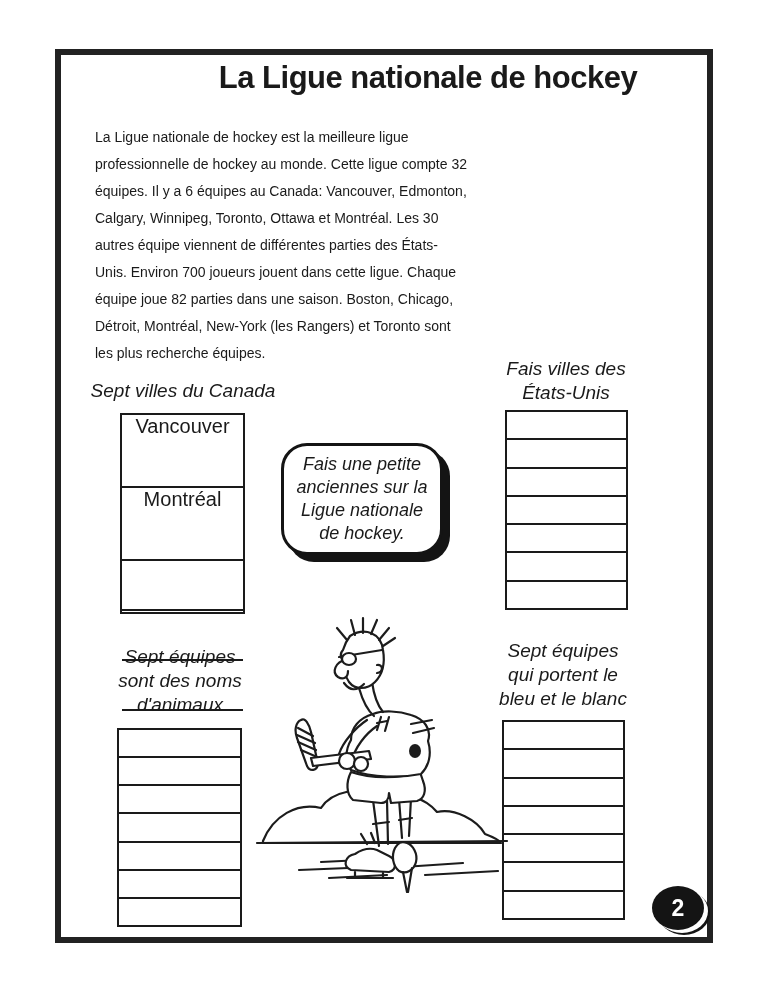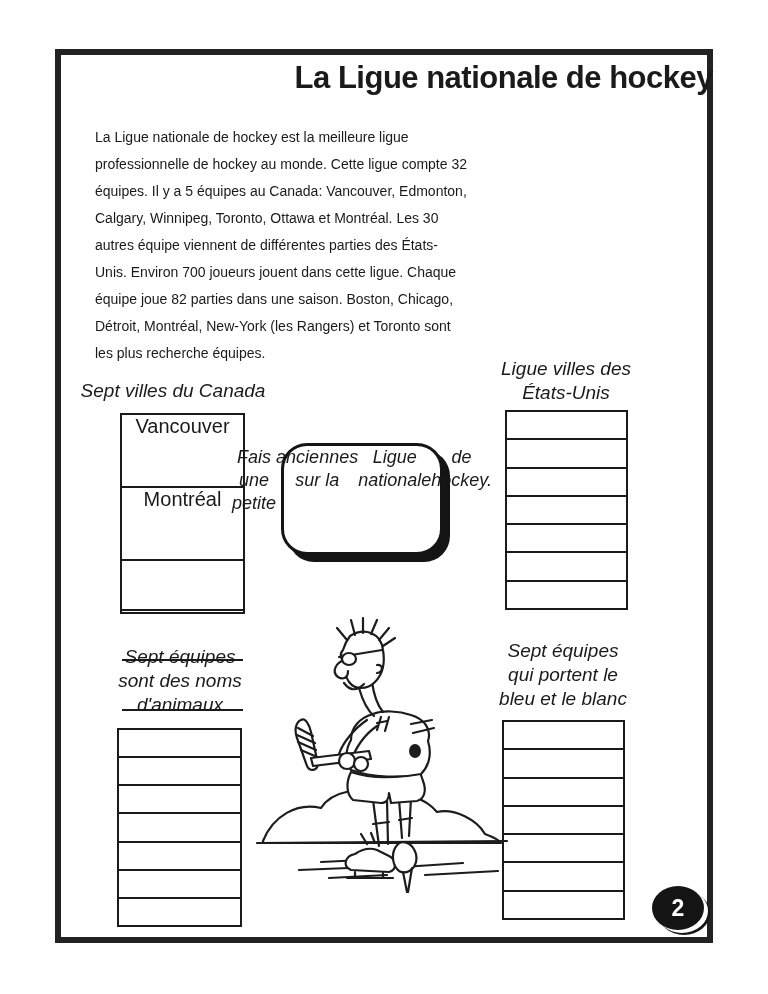--- a/index.html
+++ b/index.html
@@ -6,42 +6,42 @@
   #canvas{
     position:relative;width:768px;height:994px;background:#ffffff;
     font-family:"Liberation Sans",sans-serif;color:#1a1a1a;overflow:hidden;
   }
   .abs{position:absolute;}
   #page-border{
     left:55px;top:49px;width:646px;height:882px;
     border:6px solid #222222;background:#ffffff;
   }
   #title{
-    left:55px;top:60px;width:658px;text-align:right;
-    font-size:31px;font-weight:bold;letter-spacing:-0.5px;
+    left:55px;top:60px;width:658px;text-align:center;
+    font-size:31px;font-weight:bold;letter-spacing:-0.5px;padding-left:44px;
   }
   #intro{left:95px;top:124px;width:600px;font-size:14px;line-height:27px;}
   #intro .tline{white-space:nowrap;}
   .tbl-heading{
     text-align:center;font-style:italic;font-size:19px;line-height:24px;
   }
   .fill-table{
     display:flex;flex-direction:column;
     border:2px solid #1a1a1a;background:#ffffff;box-sizing:border-box;
   }
   .fill-table .trow{
     flex:1;display:flex;align-items:center;justify-content:center;
     font-size:20px;white-space:nowrap;
   }
   .fill-table .trow + .trow{border-top:2px solid #1a1a1a;}
   #bubble{
     left:281px;top:443px;width:162px;height:112px;box-sizing:border-box;
     border:3px solid #141414;border-radius:26px;background:#ffffff;
     box-shadow:7px 7px 0 #141414;
-    display:flex;flex-direction:row;justify-content:center;
+    display:flex;flex-direction:column;justify-content:center;
     text-align:center;font-style:italic;font-size:18px;line-height:23px;
   }
   #illustration{left:255px;top:610px;width:270px;height:298px;}
   #page-badge{
     left:652px;top:886px;width:52px;height:44px;border-radius:50%;
     background:#141414;color:#ffffff;display:flex;align-items:center;justify-content:center;
     font-size:23px;font-weight:bold;
     box-shadow:4px 3px 0 0 #ffffff,6px 5px 0 0 #141414;
   }
 </style>
@@ -50,43 +50,43 @@
 
 <div id="canvas">
 
   <div id="page-border" class="abs"></div>
 
   <div id="title" class="abs">La Ligue nationale de hockey</div>
 
   <div id="intro" class="abs">
       <div class="tline">La Ligue nationale de hockey est la meilleure ligue</div>
       <div class="tline">professionnelle de hockey au monde. Cette ligue compte 32</div>
-      <div class="tline">équipes. Il y a 5 équipes au Canada: Vancouver, Edmonton,</div>
+      <div class="tline">équipes. Il y a 6 équipes au Canada: Vancouver, Edmonton,</div>
       <div class="tline">Calgary, Winnipeg, Toronto, Ottawa et Montréal. Les 30</div>
       <div class="tline">autres équipe viennent de différentes parties des États-</div>
       <div class="tline">Unis. Environ 700 joueurs jouent dans cette ligue. Chaque</div>
       <div class="tline">équipe joue 82 parties dans une saison. Boston, Chicago,</div>
       <div class="tline">Détroit, Montréal, New-York (les Rangers) et Toronto sont</div>
       <div class="tline">les plus recherche équipes.</div>
     </div>
 
-  <div class="abs tbl-heading" style="left:53px;top:379px;width:240px;">
+  <div class="abs tbl-heading" style="left:63px;top:379px;width:240px;">
       <div class="tline">Sept villes du Canada</div>
     </div>
   <div class="abs fill-table" style="left:120px;top:413px;width:125px;height:201px;gap:48px;">
       <div class="trow">Vancouver</div>
       <div class="trow">Montréal</div>
       <div class="trow"></div>
       <div class="trow"></div>
       <div class="trow"></div>
       <div class="trow"></div>
     </div>
 
   <div class="abs tbl-heading" style="left:466px;top:357px;width:200px;">
-      <div class="tline">Ligue villes des</div>
+      <div class="tline">Fais villes des</div>
       <div class="tline">États-Unis</div>
     </div>
   <div class="abs fill-table" style="left:505px;top:410px;width:123px;height:200px;">
       <div class="trow"></div>
       <div class="trow"></div>
       <div class="trow"></div>
       <div class="trow"></div>
       <div class="trow"></div>
       <div class="trow"></div>
       <div class="trow"></div>

